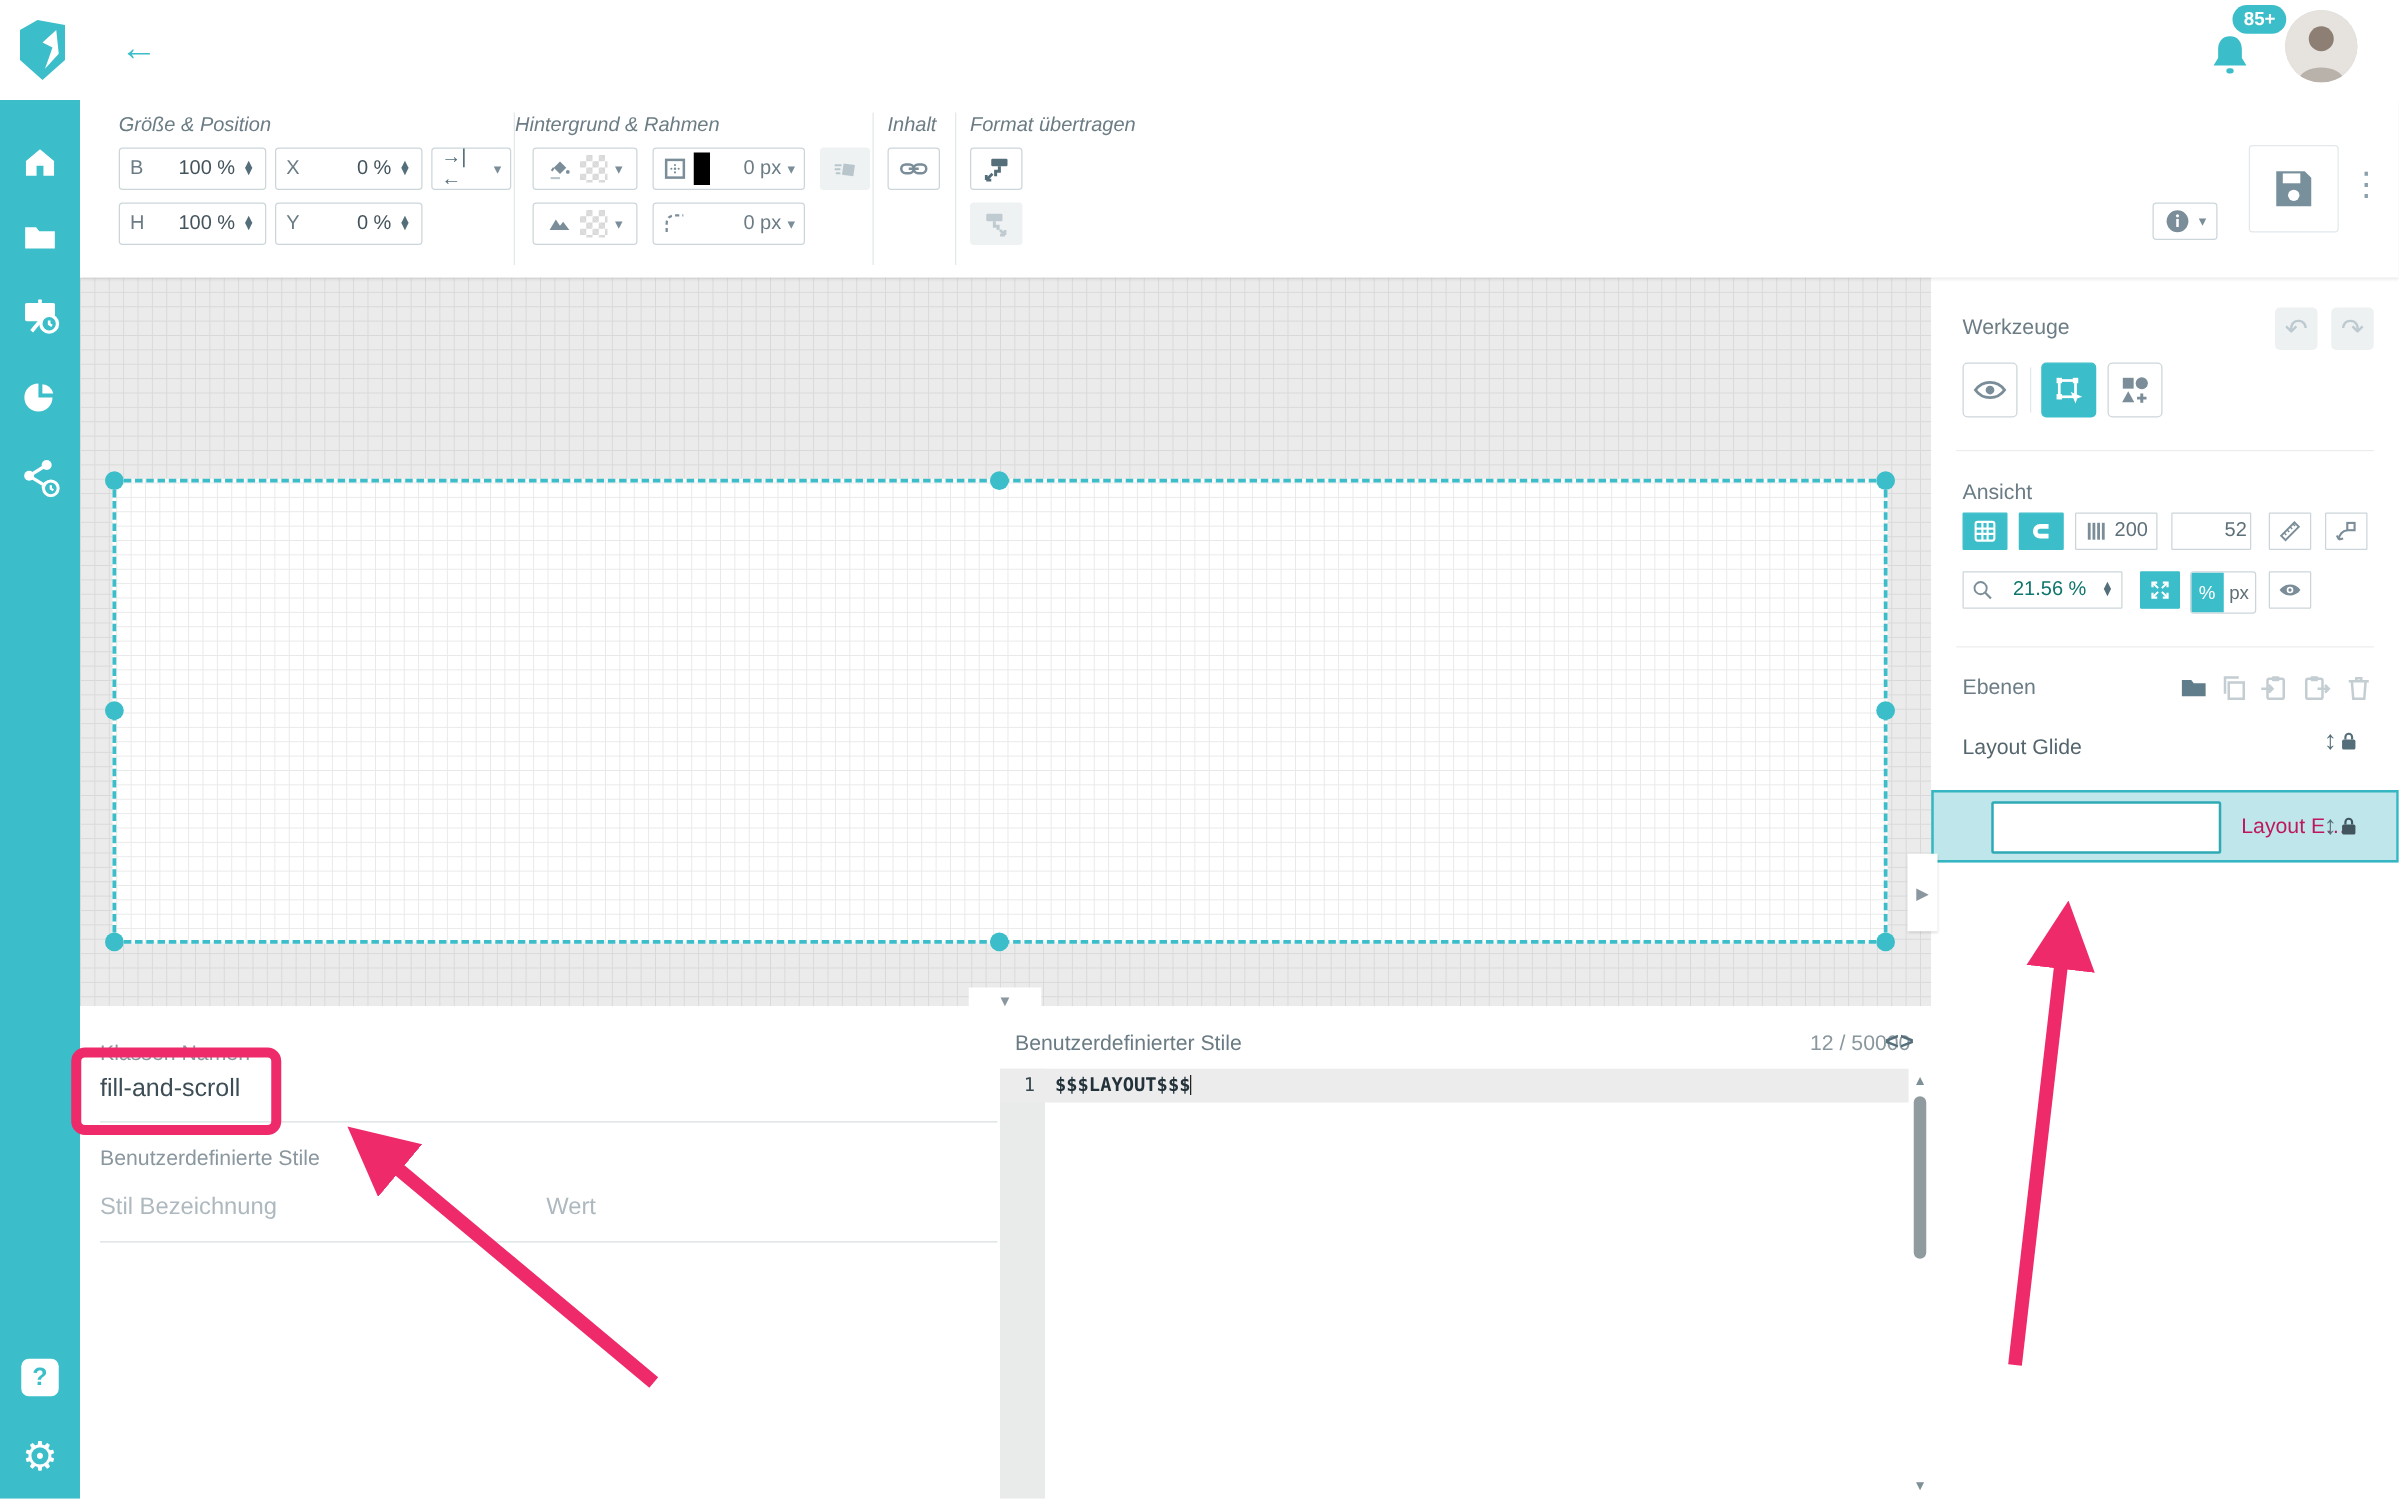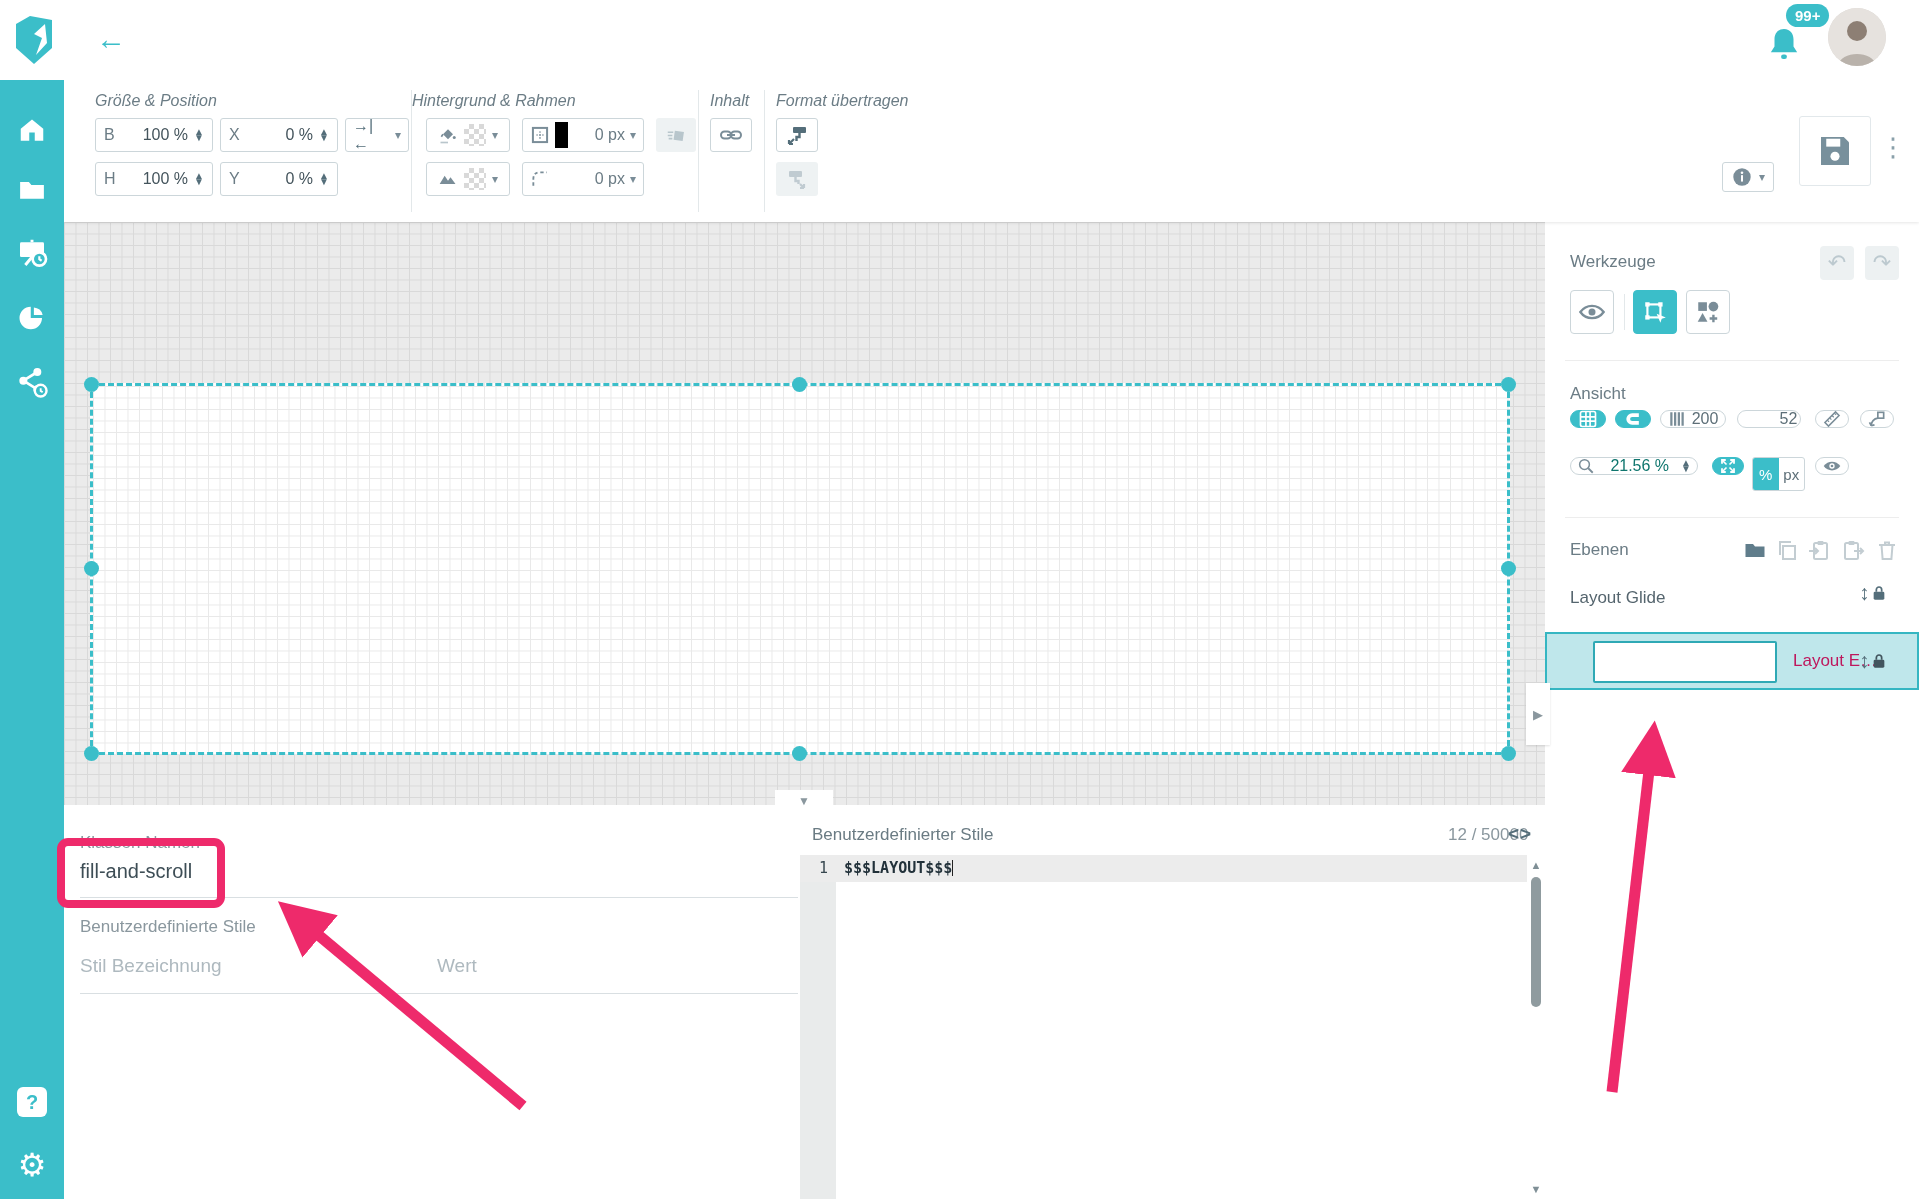--- a/index.html
+++ b/index.html
@@ -58,21 +58,21 @@
   .expander-tab{position:absolute;left:1526px;top:683px;width:24px;height:62px;background:#fff;z-index:18;
       display:flex;align-items:center;justify-content:center;color:#8a979e;font-size:13px;cursor:pointer;
       box-shadow:0 1px 2px rgba(0,0,0,.12);}
 
   
   .rpanel{position:absolute;left:1545px;top:222px;width:374px;height:977px;background:#fff;z-index:10;}
   .rlabel{position:absolute;font-size:17px;color:#6b7c85;}
   .sq44{position:absolute;width:44px;height:44px;border:1px solid #ccd6da;border-radius:4px;background:#fff;
         display:flex;align-items:center;justify-content:center;cursor:pointer;}
   .sq44.teal,.teal-btn{background:#3bbec9;border-color:#3bbec9;}
-  .mini{position:absolute;height:18px;border:1px solid #ccd6da;border-radius:12px;background:#fff;
+  .mini{position:absolute;height:30px;border:1px solid #ccd6da;border-radius:1px;background:#fff;
         display:flex;align-items:center;justify-content:center;gap:6px;padding:0 6px;cursor:pointer;font-size:16px;color:#5d6f78;}
   .mini.teal{background:#3bbec9;border-color:#3bbec9;color:#fff;}
   .undo-redo{position:absolute;width:34px;height:34px;background:#edf1f2;border-radius:4px;color:#bcc9cf;
              font-size:22px;display:flex;align-items:center;justify-content:center;cursor:default;}
   .hdiv{position:absolute;left:20px;width:334px;height:1px;background:#ededed;}
   .layer-row{position:absolute;left:0;top:410px;width:374px;height:58px;background:#bfe7eb;border:2px solid #35b6c2;}
   .layer-input{position:absolute;left:46px;top:7px;width:184px;height:42px;border:2px solid #2fa9b5;border-radius:2px;
                background:#fff;font-size:16px;padding:0 6px;outline:none;color:#37474f;}
   .layer-name{position:absolute;left:246px;top:17px;font-size:17px;color:#be185d;white-space:nowrap;}
   .updown-lock{display:flex;align-items:center;gap:1px;color:#546e7a;}
@@ -113,21 +113,21 @@
       <path d="M33 10 L35 29 L24 41 L30 24 L22 20 Z" fill="#fff"></path>
     </svg>
   </div>
   <div class="back">←</div>
   <div class="bell">
     <svg width="36" height="38" viewBox="0 0 24 26">
       <path d="M12 2 C7.5 2 5.5 5.5 5.5 9 v5 l-2.5 4 h18 l-2.5 -4 V9 C18.5 5.5 16.5 2 12 2 Z" fill="#3bbec9"></path>
       <rect x="10" y="19.5" width="4" height="3" rx="1.5" fill="#3bbec9"></rect>
     </svg>
   </div>
-  <div class="badge">99+</div>
+  <div class="badge">85+</div>
   <div class="avatar">
     <svg width="58" height="58" viewBox="0 0 58 58">
       <circle cx="29" cy="29" r="29" fill="#e6e2de"></circle>
       <circle cx="29" cy="23" r="10" fill="#8d7f74"></circle>
       <path d="M10 58 C12 42 46 42 48 58 Z" fill="#b9b2ab"></path>
     </svg>
   </div>
 </div>
 
 <div class="sidebar">

